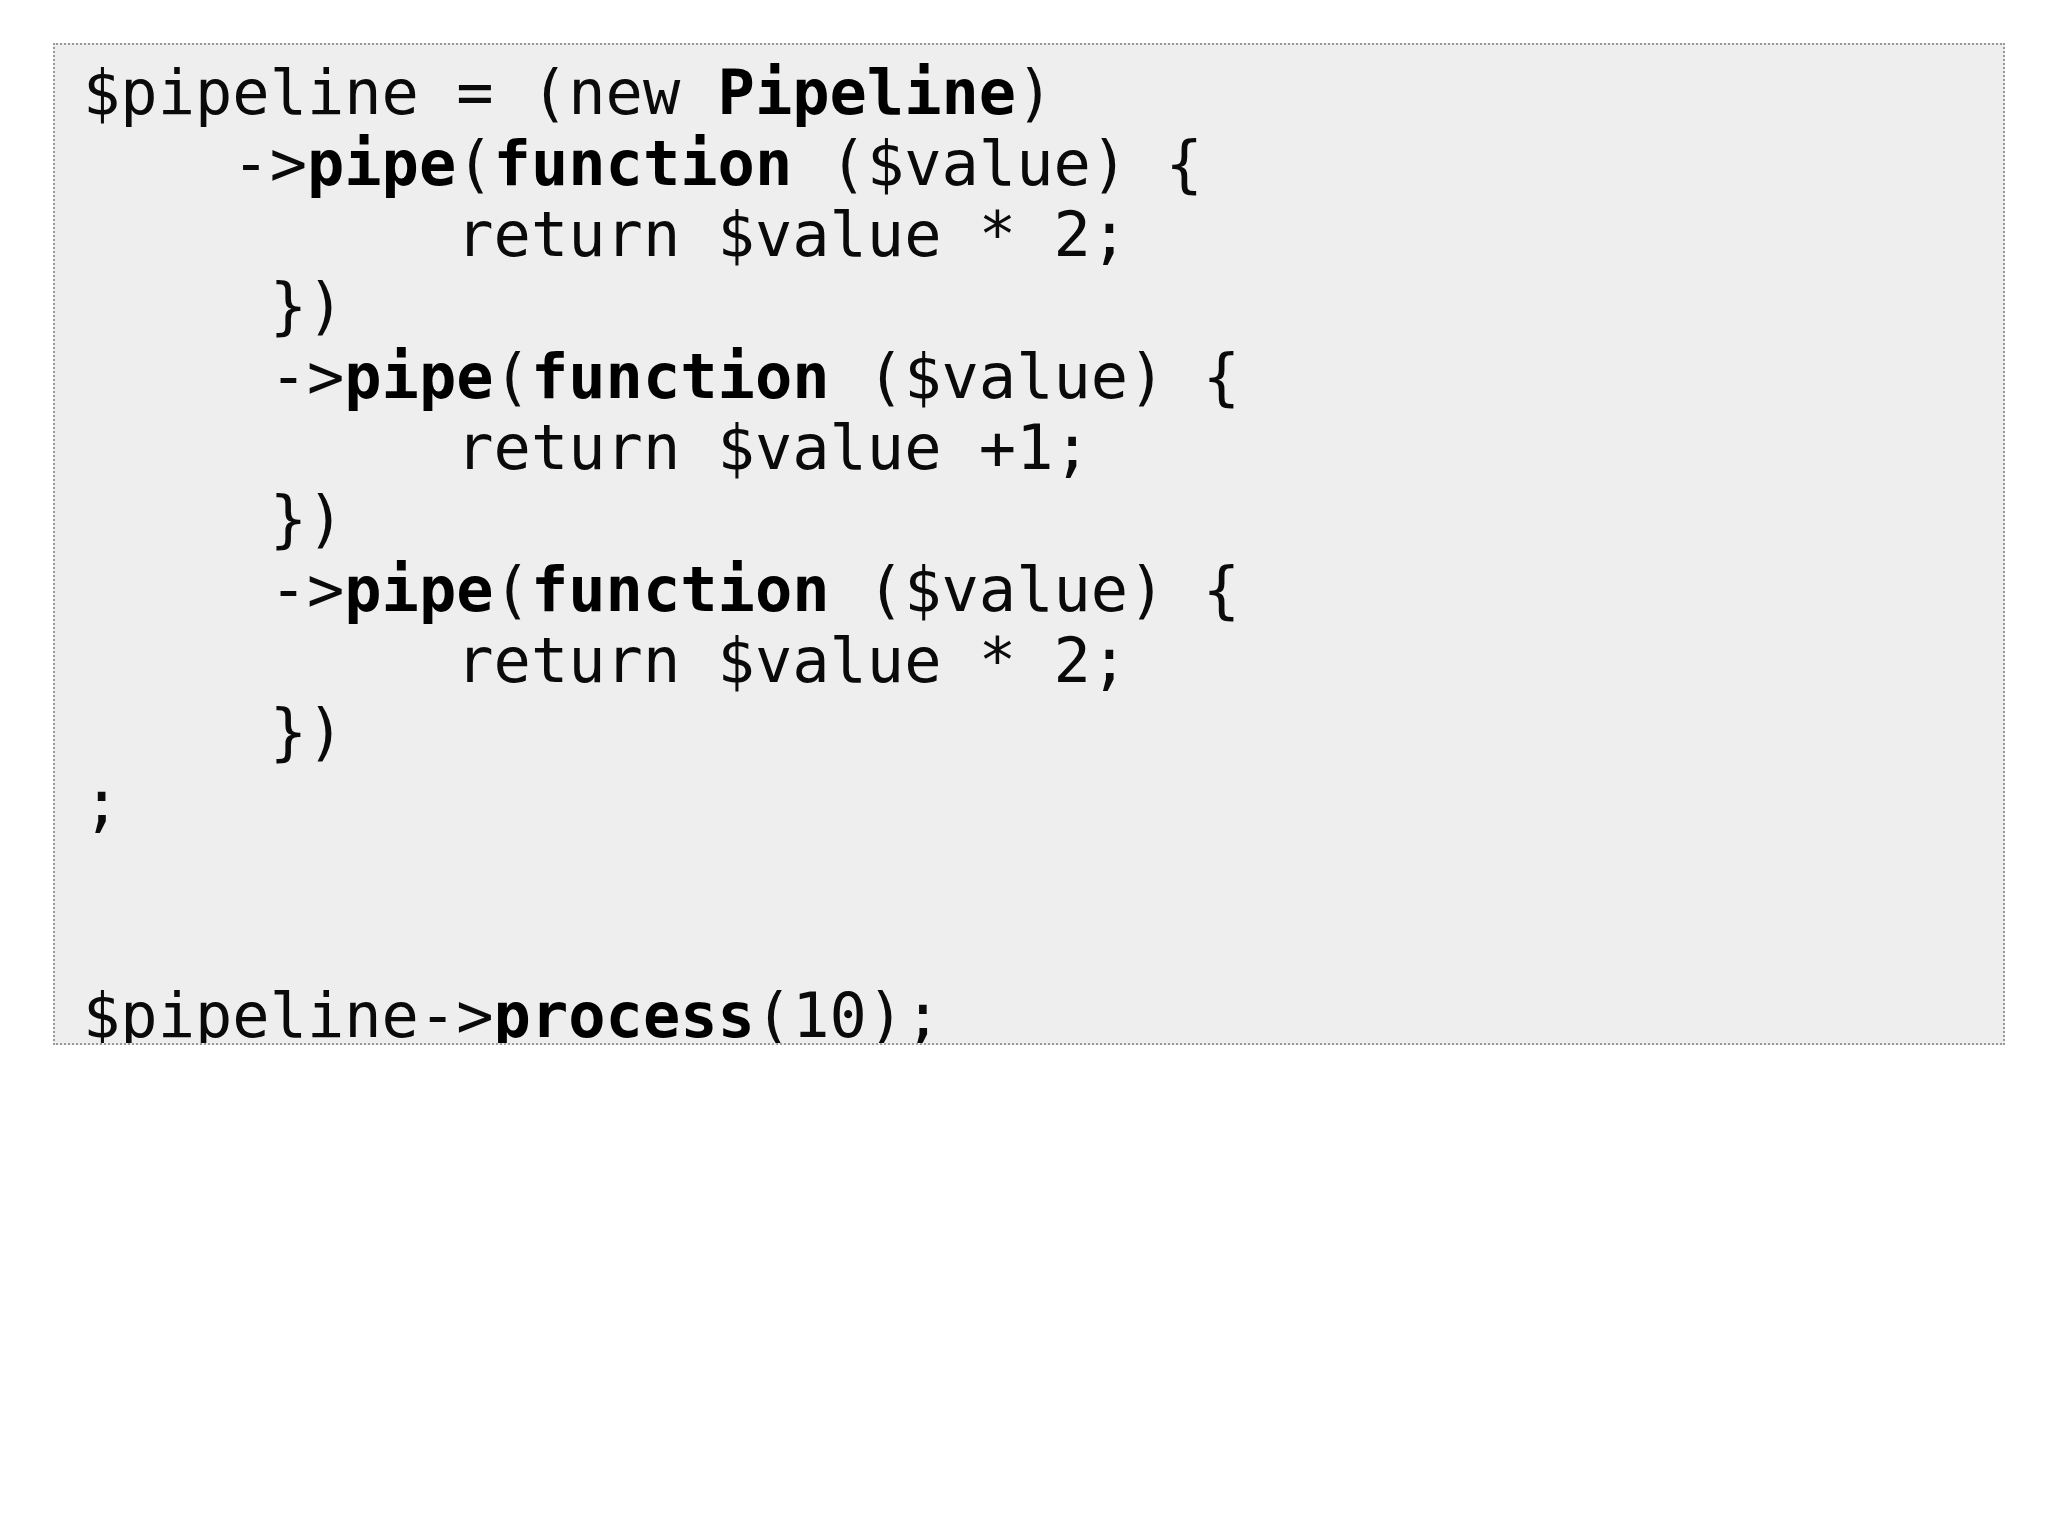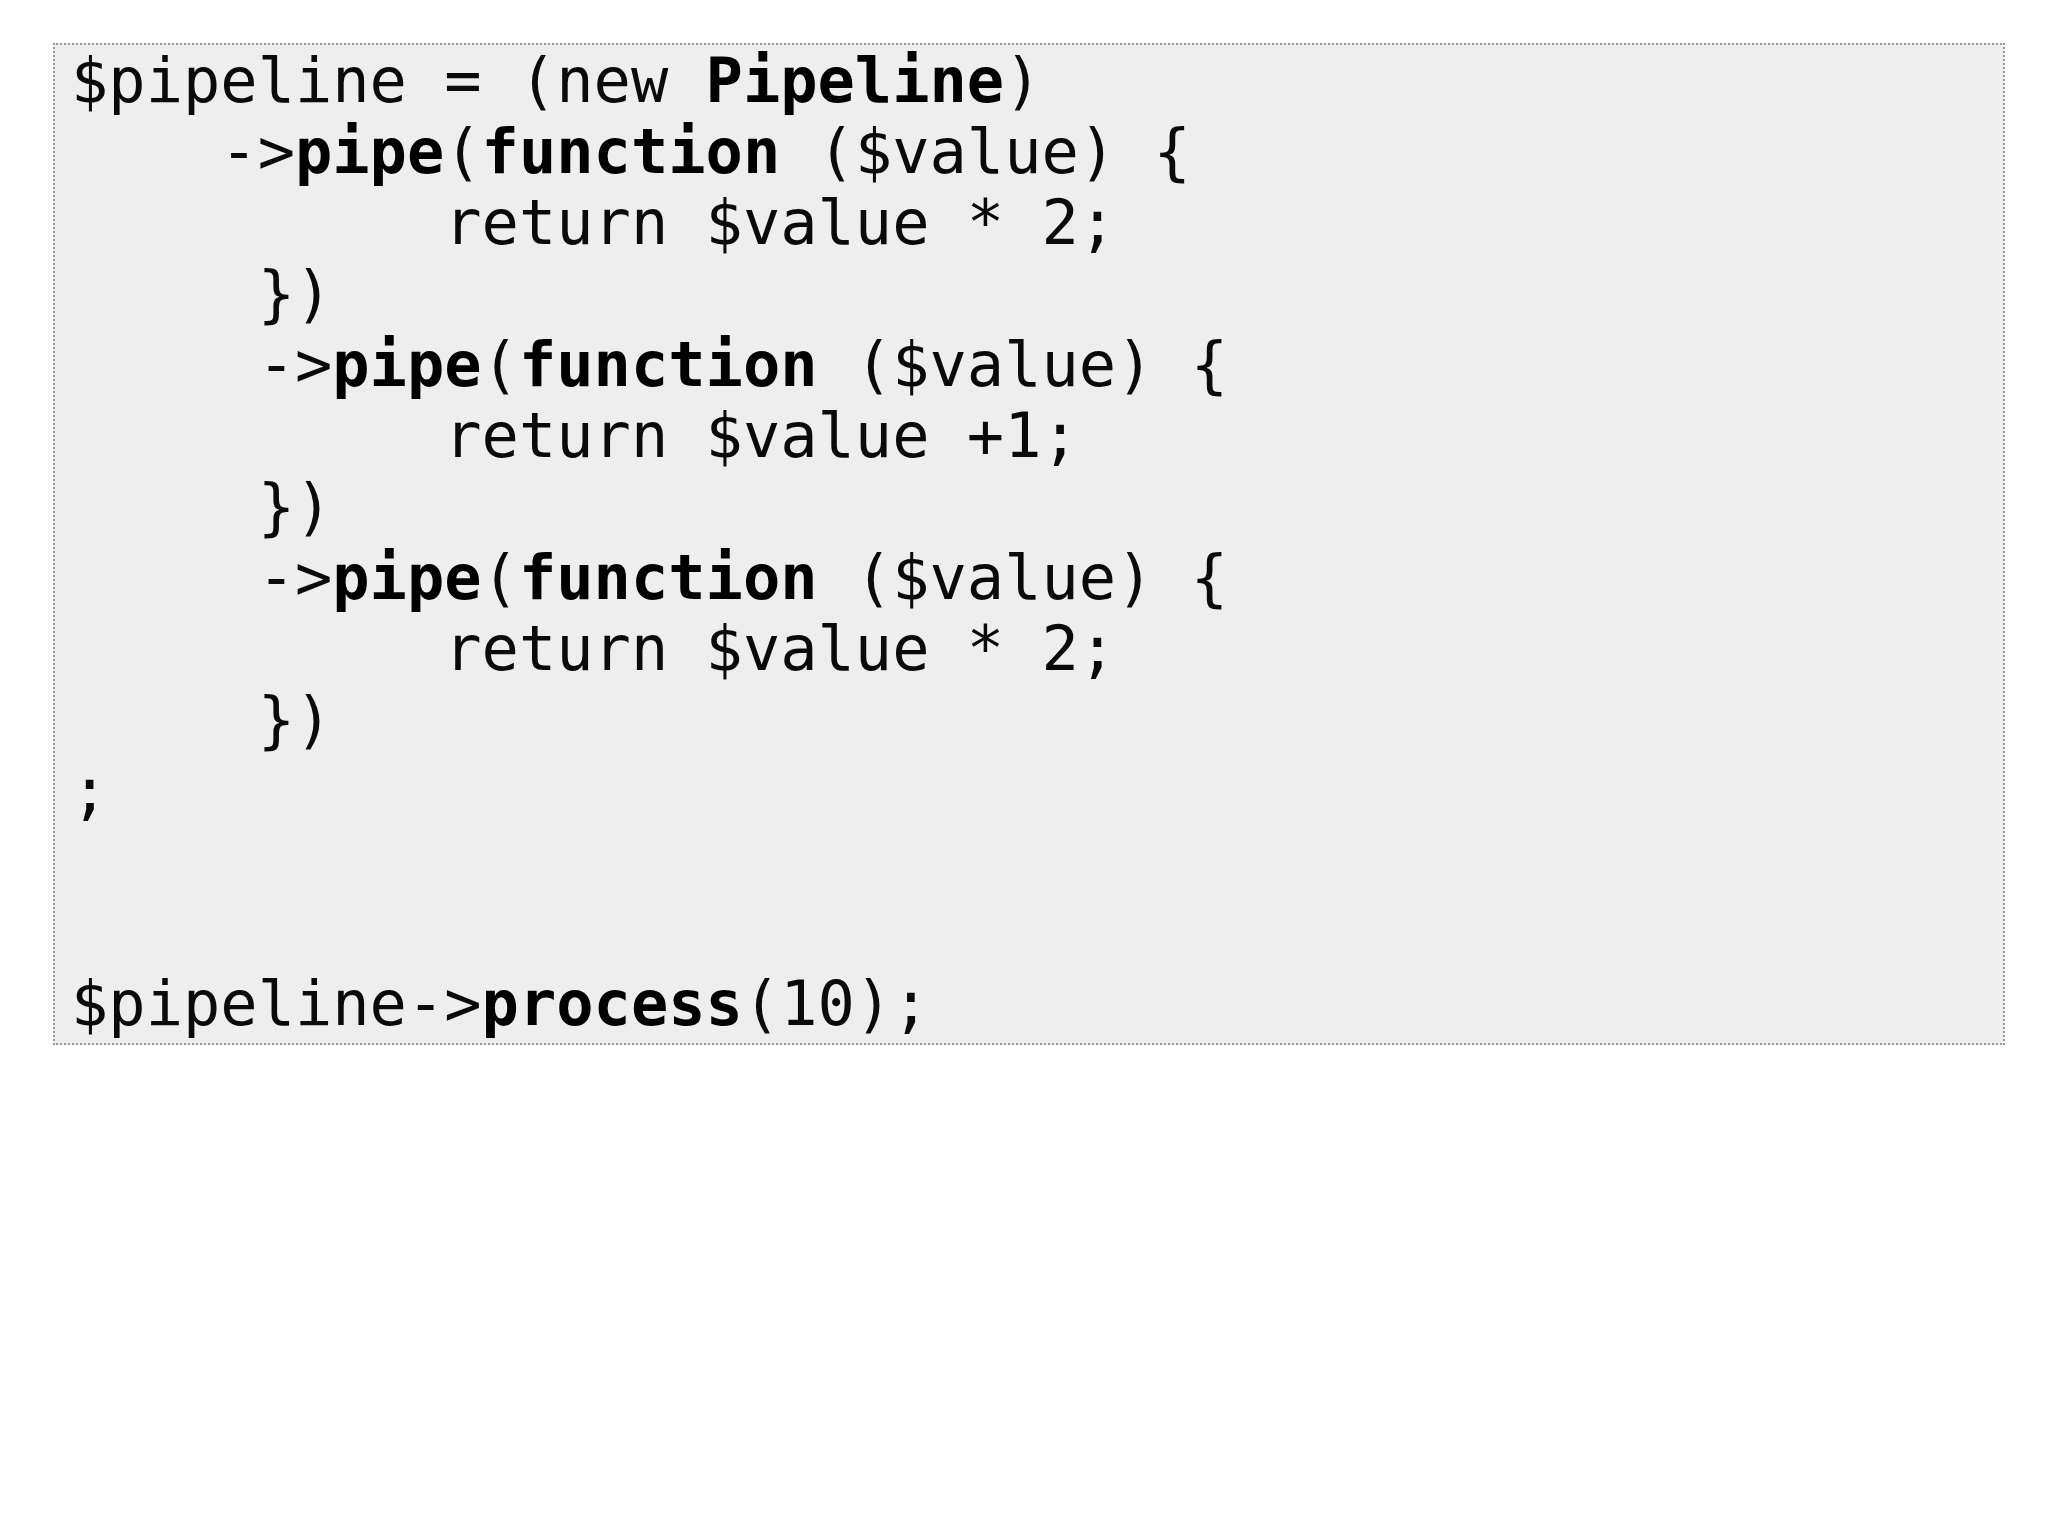--- a/index.html
+++ b/index.html
@@ -19,21 +19,21 @@
     left: 53px;
     top: 43px;
     width: 1952px;
     height: 1002px;
     box-sizing: border-box;
     background: var(--code-bg, #eeeeee);
     border: 2px dotted var(--code-border, #999999);
     overflow: hidden;
   }
   .code-box pre {
-    margin: 0;
+    margin: 12px;
     padding: 0 10px 4px 16px;
     font-family: "DejaVu Sans Mono", "Liberation Mono", monospace;
     font-size: 62px;
     line-height: 71px;
     color: var(--code-fg, #0a0a0a);
     white-space: pre;
   }
   .code-box pre .b {
     font-weight: bold;
     color: #000000;

